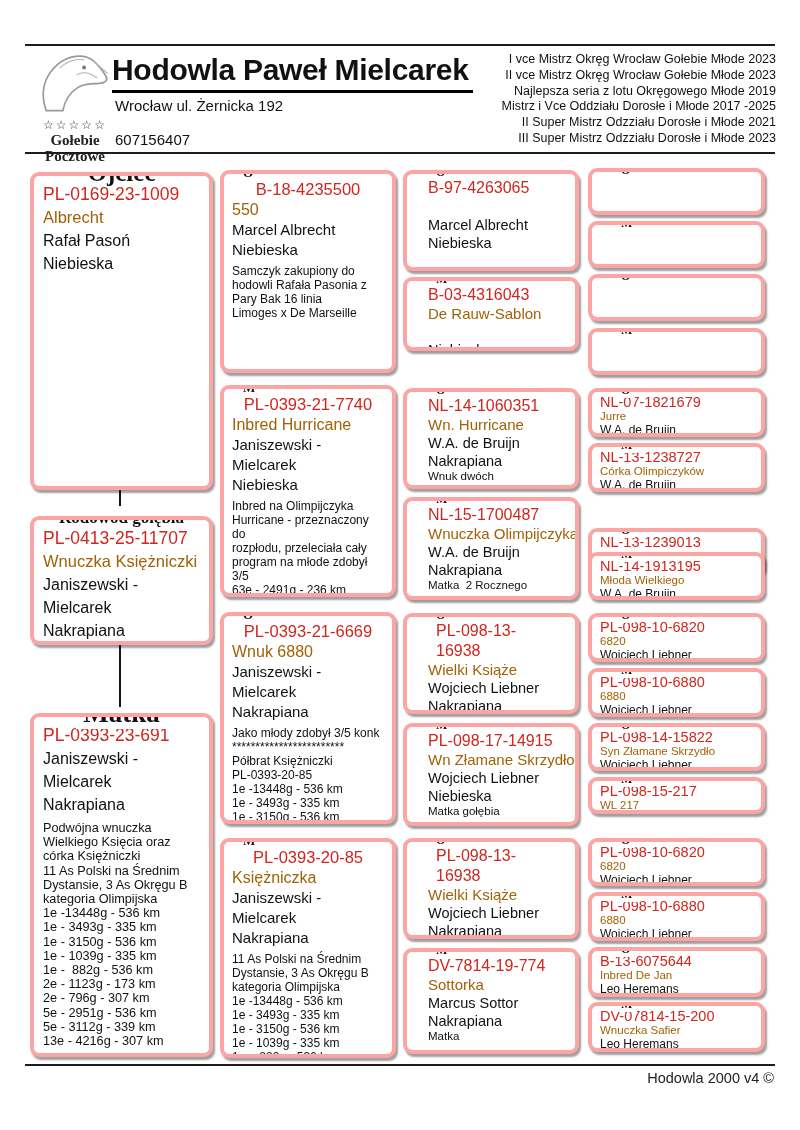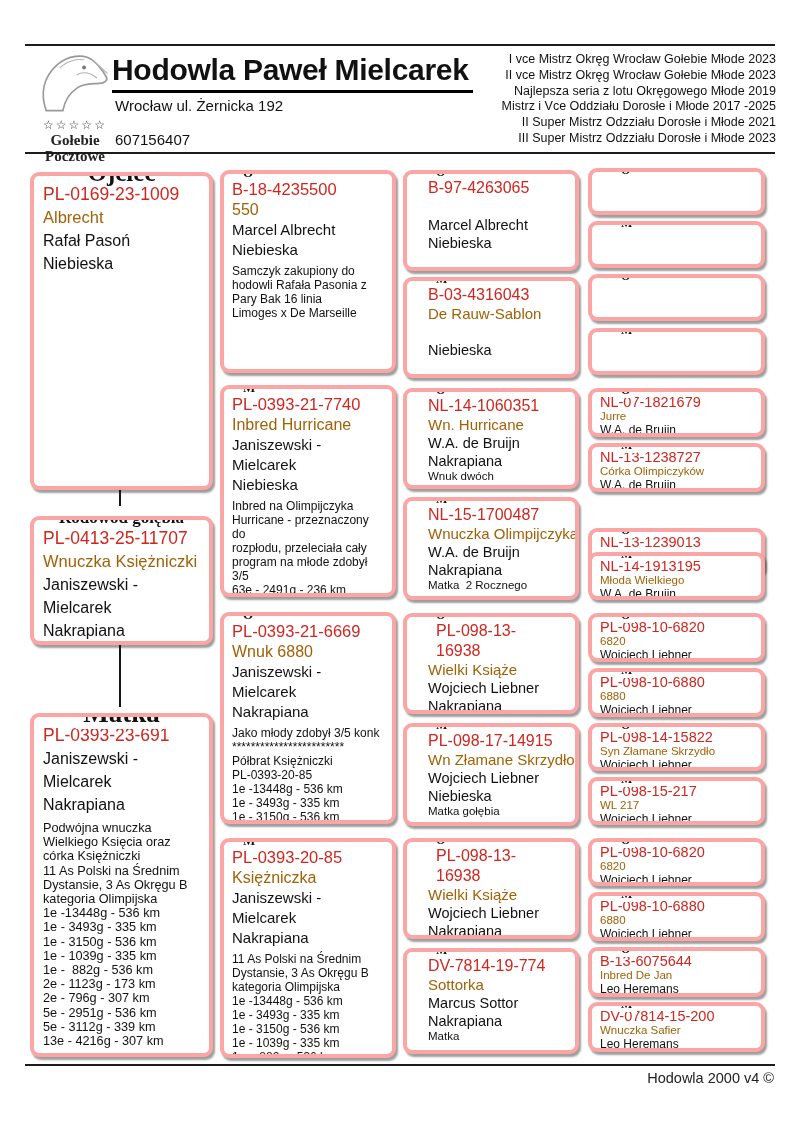--- a/index.html
+++ b/index.html
@@ -37,21 +37,21 @@
   .ring{color:#cf271f;}
   .name{color:#a16207;}
   .breeder,.colorline,.sexline{color:#111;}
   .note{color:#111;white-space:pre-wrap;}
 
   .c1 .ring{font-size:17.5px;line-height:23px;}
   .c1 .name{font-size:16.5px;line-height:23px;}
   .c1 .breeder,.c1 .colorline,.c1 .sexline{font-size:16px;line-height:23px;}
   .c1 .note{font-size:12.7px;line-height:14.2px;margin-top:5px;}
 
-  .c2 .ring{font-size:16.5px;line-height:21px;}
+  .c2 .ring{font-size:16.5px;line-height:21px;text-align:center;}
   .c2 .name{font-size:16px;line-height:20px;}
   .c2 .breeder,.c2 .colorline{font-size:15px;line-height:20px;}
   .c2 .note{font-size:12px;line-height:14px;margin-top:4px;}
 
   .c3 .ring{font-size:16px;line-height:20px;min-height:20px;}
   .c3 .name{font-size:15px;line-height:18px;min-height:18px;white-space:nowrap;}
   .c3 .breeder{font-size:14.5px;line-height:18px;min-height:18px;}
   .c3 .colorline{font-size:14.5px;line-height:18px;}
   .c3 .note{font-size:11.5px;line-height:13px;}
 
@@ -208,21 +208,21 @@
 
   <div class="box c3 dl dr" style="top:170px;height:101px">
     <span class="tag">O</span>
     <div class="ring">B-97-4263065</div>
     <div class="name"></div>
     <div class="breeder">Marcel Albrecht</div>
     <div class="colorline">Niebieska</div>
     <div class="note"></div>
   </div>
 
-  <div class="box c3 dl dr" style="top:277px;height:101px">
+  <div class="box c3 dl dr" style="top:277px;height:74px">
     <span class="tag">M</span>
     <div class="ring">B-03-4316043</div>
     <div class="name">De Rauw-Sablon</div>
     <div class="breeder"></div>
     <div class="colorline">Niebieska</div>
     <div class="note"></div>
   </div>
 
   <div class="box c3 dl dr" style="top:388px;height:101px">
     <span class="tag">O</span>
@@ -337,21 +337,21 @@
     <div class="ring">PL-098-10-6880</div>
     <div class="name">6880</div>
     <div class="breeder">Wojciech Liebner</div>
   </div>
   <div class="box c4 dl" style="top:723px;height:48px">
     <span class="tag">O</span>
     <div class="ring">PL-098-14-15822</div>
     <div class="name">Syn Złamane Skrzydło</div>
     <div class="breeder">Wojciech Liebner</div>
   </div>
-  <div class="box c4 dl" style="top:777px;height:48px">
+  <div class="box c4 dl" style="top:777px;height:37px">
     <span class="tag">M</span>
     <div class="ring">PL-098-15-217</div>
     <div class="name">WL 217</div>
     <div class="breeder">Wojciech Liebner</div>
   </div>
   <div class="box c4 dl" style="top:838px;height:48px">
     <span class="tag">O</span>
     <div class="ring">PL-098-10-6820</div>
     <div class="name">6820</div>
     <div class="breeder">Wojciech Liebner</div>

